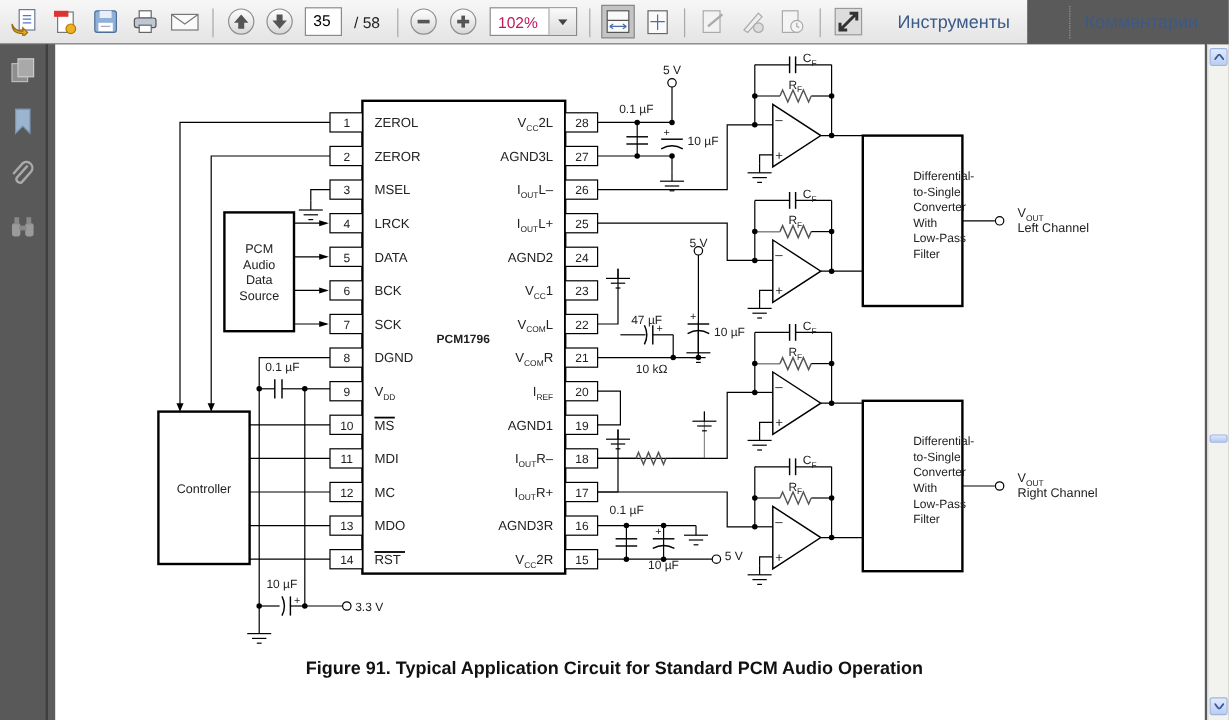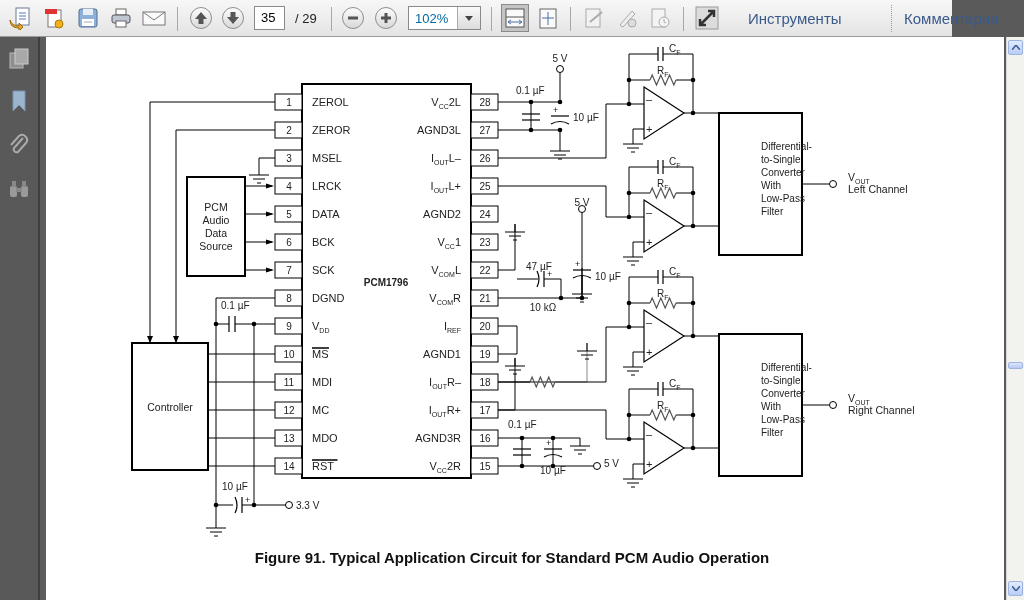--- a/index.html
+++ b/index.html
@@ -1,24 +1,24 @@
 <!DOCTYPE html>
 <html><head>
 <meta charset="utf-8">
 <style>
   html,body{margin:0;padding:0;}
   body{width:1024px;height:600px;overflow:hidden;position:relative;background:#5a5a5a;font-family:"Liberation Sans",sans-serif;}
-  #toolbar{position:absolute;left:0;top:0;width:952px;height:37px;background:linear-gradient(#f7f7f7,#e4e4e4);border-bottom:1px solid #9a9a9a;box-sizing:border-box;}
+  #toolbar{position:absolute;left:0;top:0;width:856px;height:37px;background:linear-gradient(#f7f7f7,#e4e4e4);border-bottom:1px solid #9a9a9a;box-sizing:border-box;}
   .tb{position:absolute;top:4px;width:28px;height:28px;display:flex;align-items:center;justify-content:center;}
   .sep{position:absolute;top:7px;width:1px;height:24px;background:#a8a8a8;}
   .circbtn{width:22px;height:22px;border-radius:50%;background:linear-gradient(#fdfdfd,#d8d8d8);border:1px solid #8e8e8e;display:flex;align-items:center;justify-content:center;box-sizing:border-box;}
   #page-input{position:absolute;left:254px;top:6px;width:31px;height:24px;border:1px solid #8a8a8a;background:#fff;font-size:13px;box-sizing:border-box;padding:3px 0 0 6px;color:#000;}
   #page-total{position:absolute;left:295px;top:11px;font-size:13px;color:#222;}
   #zoom-box{position:absolute;left:408px;top:6px;width:73px;height:24px;border:1px solid #8a8a8a;background:#fff;box-sizing:border-box;}
-  #zoom-val{position:absolute;left:6px;top:4px;font-size:13px;color:#0369a1;}
+  #zoom-val{position:absolute;left:6px;top:4px;font-size:13px;color:#be185d;}
   #zoom-drop{position:absolute;right:0;top:0;width:22px;height:22px;border-left:1px solid #aaa;background:linear-gradient(#fafafa,#dcdcdc);display:flex;align-items:center;justify-content:center;}
   .menu-link{position:absolute;top:10px;font-size:15px;color:#3a5a8a;}
   #dotsep{position:absolute;left:891px;top:5px;height:27px;border-left:1px dotted #999;}
   #navpane{position:absolute;left:0;top:37px;width:38px;height:563px;background:#595959;border-right:2px solid #3f3f3f;}
   .navicon{position:absolute;left:7px;width:24px;height:24px;}
   #docarea{position:absolute;left:40px;top:37px;width:963px;height:563px;background:#5c5c5c;}
   #pagesheet{position:absolute;left:46px;top:37px;width:958px;height:563px;background:#fff;}
   #scrollbar{position:absolute;left:1006px;top:37px;width:18px;height:563px;background:#f2f2ee;border-left:1px solid #d8d8d8;}
   .sbtn{position:absolute;left:1px;width:15px;height:15px;background:linear-gradient(#e2ebfd,#b9cdf4);border:1px solid #9db3e0;box-sizing:border-box;border-radius:2px;display:flex;align-items:center;justify-content:center;}
   #thumb{position:absolute;left:1px;top:325px;width:15px;height:7px;background:linear-gradient(#dde7fc,#b6c9f2);border:1px solid #9db3e0;box-sizing:border-box;border-radius:2px;}
@@ -76,21 +76,21 @@
       </div>
   </div>
   <div class="tb" style="left:219px">
     <div class="circbtn">
         <svg width="14" height="14">
           <path d="M7 13 L13 6 L9.5 6 L9.5 1 L4.5 1 L4.5 6 L1 6 Z" fill="#555"></path>
         </svg>
       </div>
   </div>
   <div id="page-input">35</div>
-  <div id="page-total">/  29</div>
+  <div id="page-total">/  58</div>
   <div class="sep" style="left:331px"></div>
   <div class="tb" style="left:339px">
     <div class="circbtn">
         <svg width="12" height="12">
           <rect x="1" y="4.5" width="10" height="3" fill="#555"></rect>
         </svg>
       </div>
   </div>
   <div class="tb" style="left:372px">
     <div class="circbtn">

